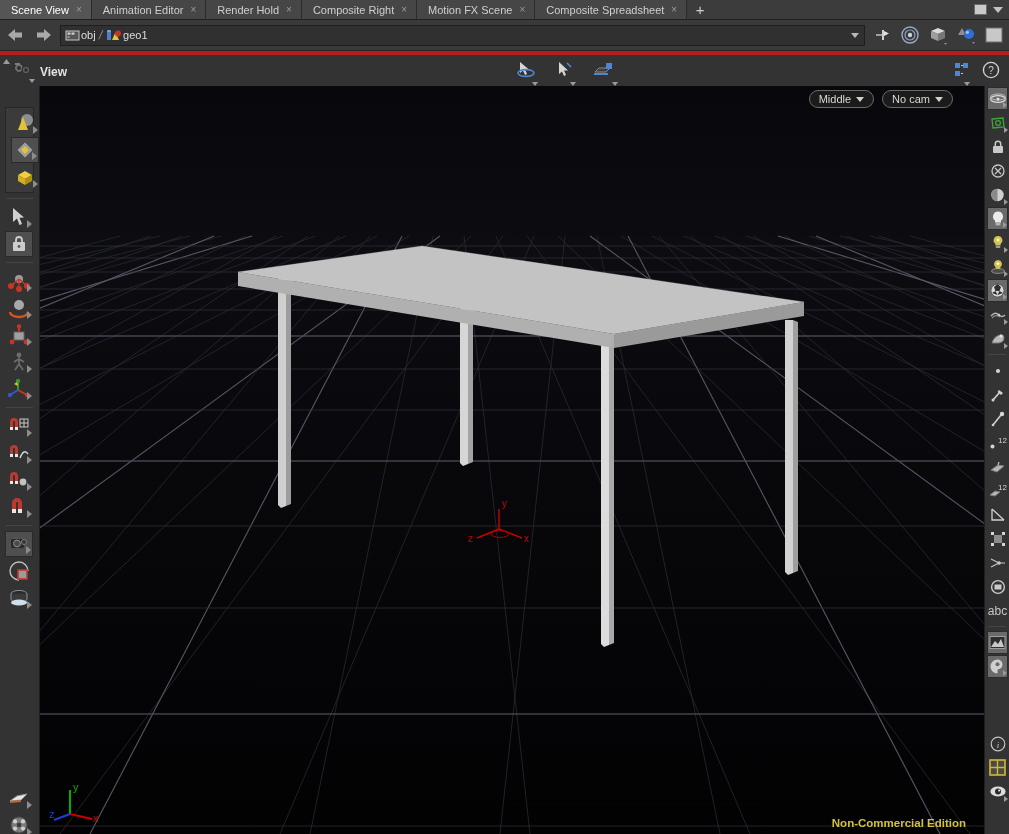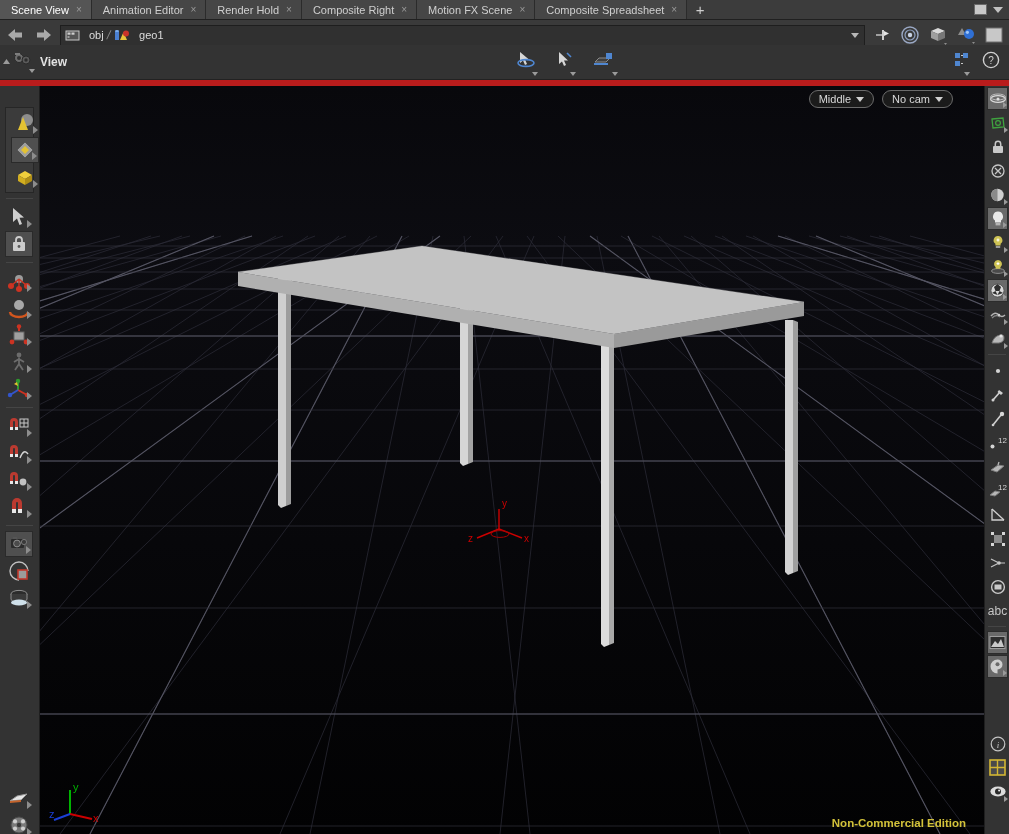--- a/index.html
+++ b/index.html
@@ -45,32 +45,32 @@
     position:absolute; left:0; top:20px; width:1009px; height:31px;
     background:#3a3a3a; display:flex; align-items:center; gap:6px;
     padding:0 4px; border-bottom:1px solid #262626;
   }
   .navarrow { width:22px; height:22px; position:relative; }
   .navarrow svg { position:absolute; left:2px; top:3px; }
   .pathfield {
     flex:1; height:21px; background:#303030; border:1px solid #1e1e1e;
     display:flex; align-items:center; position:relative; padding-left:4px;
   }
-  .pathcrumb { display:flex; align-items:center; gap:9px; font-size:11px; color:#dcdcdc; }
+  .pathcrumb { display:flex; align-items:center; gap:1px; font-size:11px; color:#dcdcdc; }
   .crumb-sep { color:#8a8a8a; font-size:12px; margin:0 3px; transform:skewX(-12deg); }
   .pathfield .field-caret {
     position:absolute; right:5px; top:7px;
     width:0;height:0;border-left:4px solid transparent;border-right:4px solid transparent;
     border-top:5px solid #b8b8b8;
   }
   .pbicon { width:22px; height:22px; display:flex; align-items:center; justify-content:center; }
 
   
   .viewbar {
-    position:absolute; left:0; top:45px; width:1009px; height:35px;
+    position:absolute; left:0; top:55px; width:1009px; height:35px;
     background:#333333; display:flex; align-items:center; border-bottom:1px solid #222;
   }
   .viewbar .vleft { display:flex; align-items:center; gap:6px; padding-left:12px; }
   .viewbar .vlabel { font-size:12px; font-weight:bold; color:#e2e2e2; }
   .viewbar .vmid { display:flex; align-items:center; gap:18px; margin-left:447px; }
   .viewbar .vright { margin-left:auto; display:flex; align-items:center; gap:10px; padding-right:9px; }
   .tiny-caret {
     width:0;height:0;border-left:3px solid transparent;border-right:3px solid transparent;
     border-top:4px solid #9b9b9b;
   }

